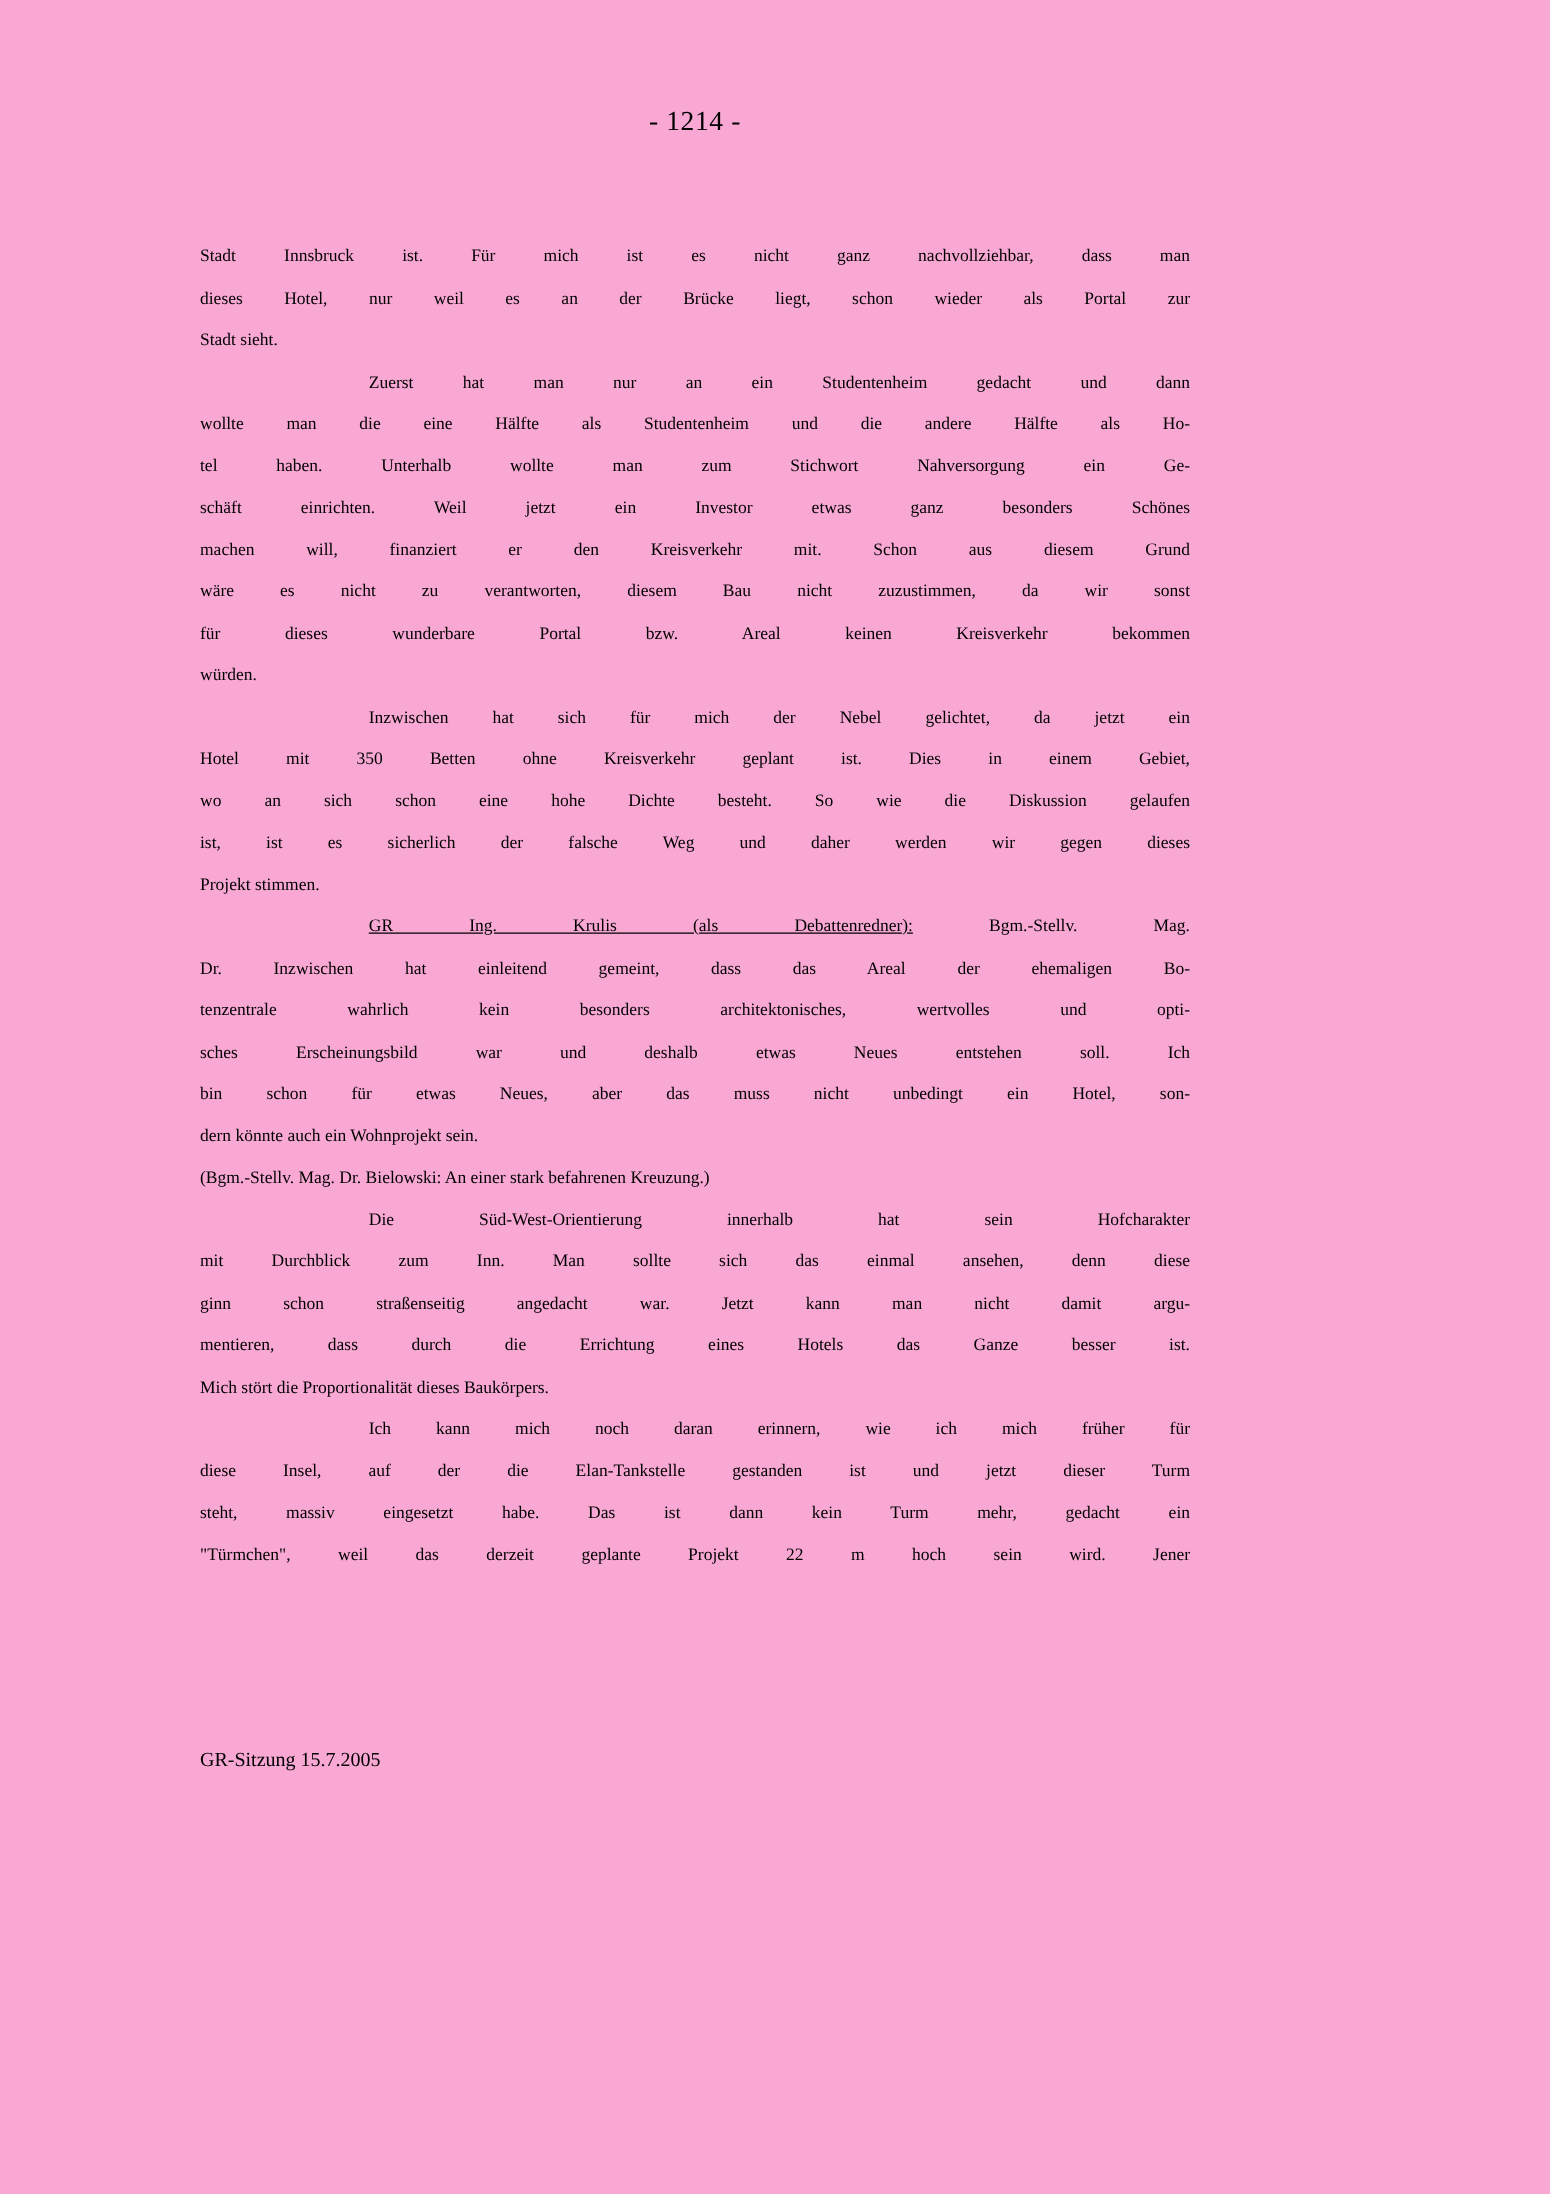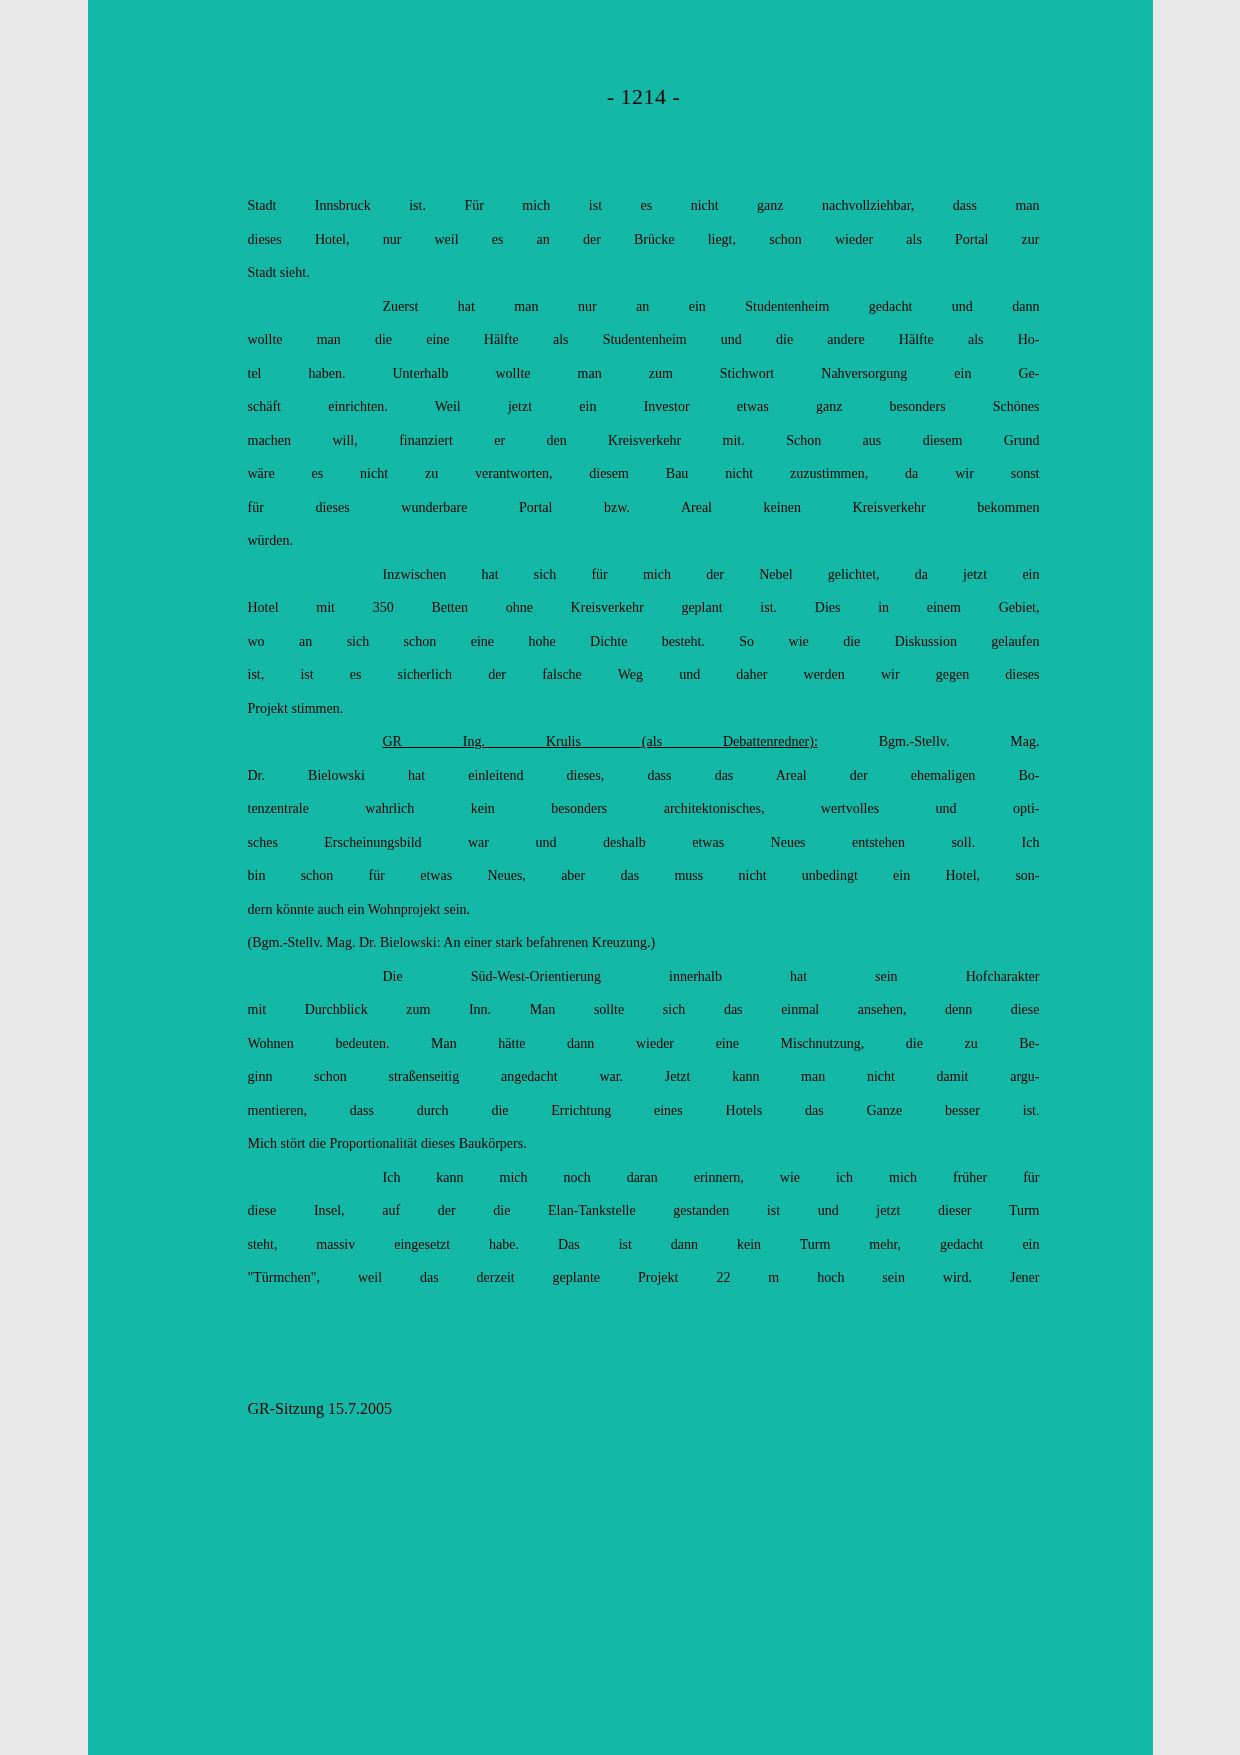--- a/index.html
+++ b/index.html
@@ -2,23 +2,23 @@
 <html><head>
 <meta charset="utf-8">
 <style>
   html, body {
     margin: 0;
     padding: 0;
     background: #e8e8e8;
   }
   .page {
     position: relative;
-    width: 1065px;
+    width: 1240px;
     height: 1755px;
-    background: #14b8a6;
+    background: #f9a8d4;
     font-family: "Liberation Serif", "DejaVu Serif", serif;
     color: #000000;
     margin: 0 auto;
     overflow: hidden;
   }
   .page-number {
     position: absolute;
     top: 84px;
     left: 160px;
     width: 792px;
@@ -80,33 +80,32 @@
       </div>
       <div class="paragraph">
         <div class="line indent">Inzwischen hat sich für mich der Nebel gelichtet, da jetzt ein</div>
         <div class="line">Hotel mit 350 Betten ohne Kreisverkehr geplant ist. Dies in einem Gebiet,</div>
         <div class="line">wo an sich schon eine hohe Dichte besteht. So wie die Diskussion gelaufen</div>
         <div class="line">ist, ist es sicherlich der falsche Weg und daher werden wir gegen dieses</div>
         <div class="line natural">Projekt stimmen.</div>
       </div>
       <div class="paragraph">
         <div class="line indent"><span class="underline">GR Ing. Krulis (als Debattenredner):</span><span> Bgm.-Stellv. Mag.</span></div>
-        <div class="line">Dr. Bielowski hat einleitend dieses, dass das Areal der ehemaligen Bo-</div>
+        <div class="line">Dr. Inzwischen hat einleitend gemeint, dass das Areal der ehemaligen Bo-</div>
         <div class="line">tenzentrale wahrlich kein besonders architektonisches, wertvolles und opti-</div>
         <div class="line">sches Erscheinungsbild war und deshalb etwas Neues entstehen soll. Ich</div>
         <div class="line">bin schon für etwas Neues, aber das muss nicht unbedingt ein Hotel, son-</div>
         <div class="line natural">dern könnte auch ein Wohnprojekt sein.</div>
       </div>
       <div class="paragraph">
         <div class="line natural">(Bgm.-Stellv. Mag. Dr. Bielowski: An einer stark befahrenen Kreuzung.)</div>
       </div>
       <div class="paragraph">
         <div class="line indent">Die Süd-West-Orientierung innerhalb hat sein Hofcharakter</div>
         <div class="line">mit Durchblick zum Inn. Man sollte sich das einmal ansehen, denn diese</div>
-        <div class="line">Wohnen bedeuten. Man hätte dann wieder eine Mischnutzung, die zu Be-</div>
         <div class="line">ginn schon straßenseitig angedacht war. Jetzt kann man nicht damit argu-</div>
         <div class="line">mentieren, dass durch die Errichtung eines Hotels das Ganze besser ist.</div>
         <div class="line natural">Mich stört die Proportionalität dieses Baukörpers.</div>
       </div>
       <div class="paragraph">
         <div class="line indent">Ich kann mich noch daran erinnern, wie ich mich früher für</div>
         <div class="line">diese Insel, auf der die Elan-Tankstelle gestanden ist und jetzt dieser Turm</div>
         <div class="line">steht, massiv eingesetzt habe. Das ist dann kein Turm mehr, gedacht ein</div>
         <div class="line">"Türmchen", weil das derzeit geplante Projekt 22 m hoch sein wird. Jener</div>
       </div>

